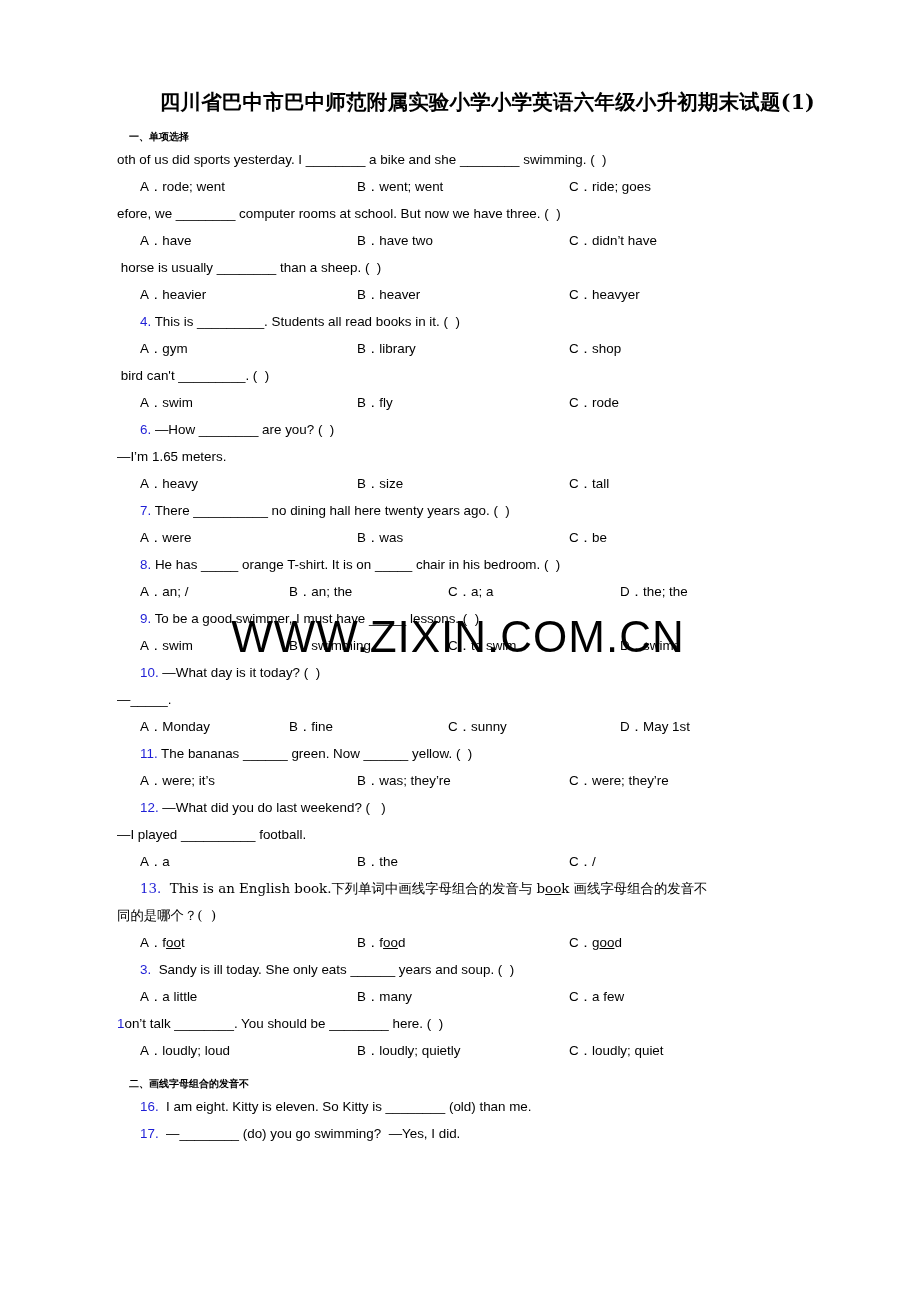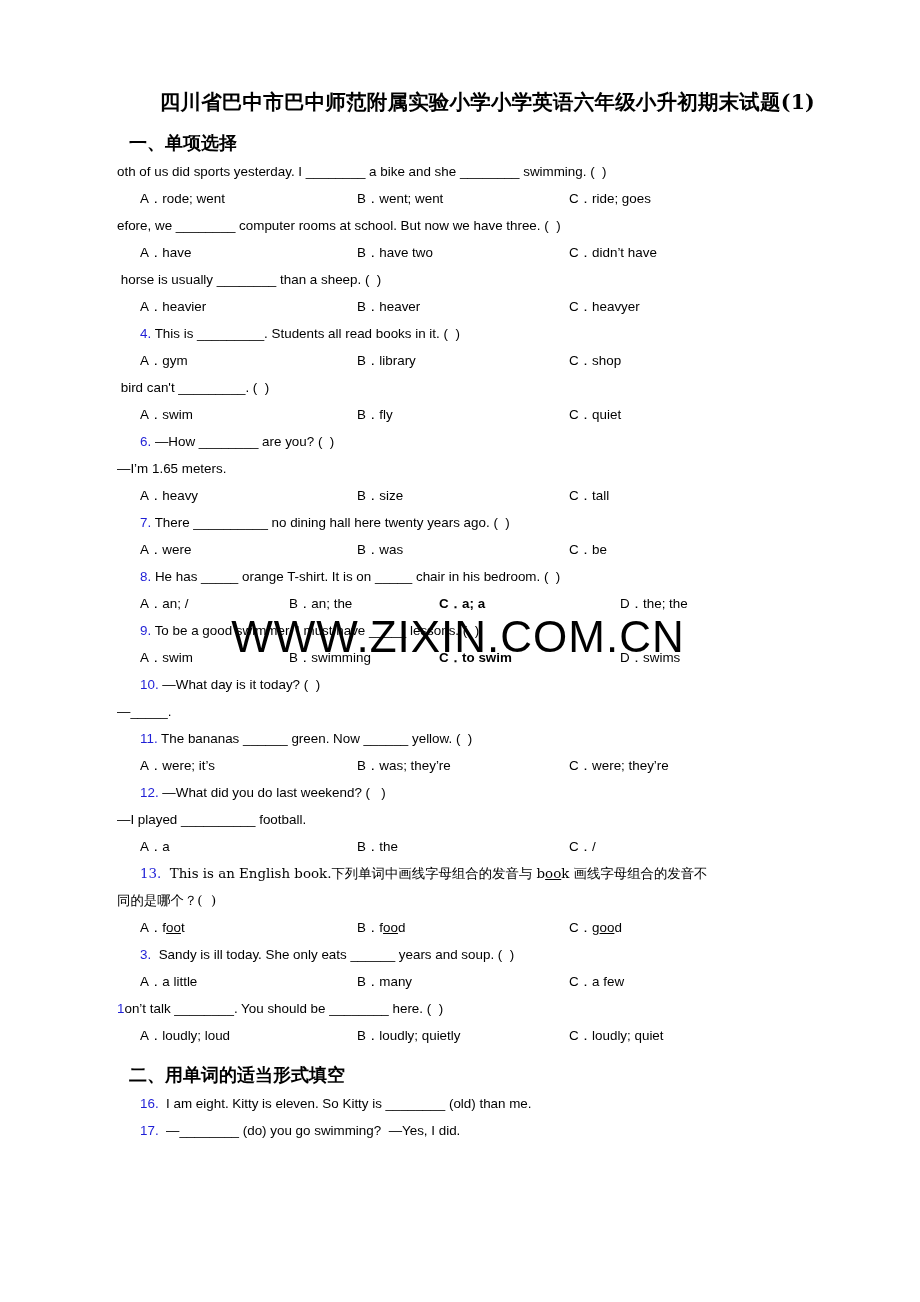--- a/index.html
+++ b/index.html
@@ -49,21 +49,21 @@
     font-weight: bold;
     line-height: 1.42;
     text-align: right;
     margin: 0 0 12px 0;
     letter-spacing: 0.2px;
   }
 
   
   .section-head {
     font-family: "DejaVu Serif", "Liberation Serif", serif;
-    font-size: 18px;
+    font-size: 10px;
     font-weight: bold;
     line-height: 1.5;
     margin: 4px 0 2px 12px;
   }
   .section-head.second { margin-top: 12px; }
 
   
   .q-line {
     font-size: 13.4px;
     line-height: 27px;
@@ -91,21 +91,21 @@
     position: absolute;
     top: 0;
     white-space: pre;
   }
   .c3 .opt:nth-child(1) { left: 23px; }
   .c3 .opt:nth-child(2) { left: 240px; text-align: right; }
   .c3 .opt:nth-child(3) { left: 452px; }
 
   .c4 .opt:nth-child(1) { left: 23px; }
   .c4 .opt:nth-child(2) { left: 172px; }
-  .c4 .opt:nth-child(3) { left: 322px; font-weight: bold; }
+  .c4 .opt:nth-child(3) { left: 331px; }
   .c4 .opt:nth-child(4) { left: 503px; }
 
   .zh { font-family: "DejaVu Serif", "Liberation Serif", serif; }
 </style>
 </head>
 <body>
 
 <div class="page">
 
   <div class="watermark">WWW.ZIXIN.COM.CN</div>
@@ -141,21 +141,21 @@
     <div class="opts c3">
       <span class="opt">A．gym</span>
       <span class="opt">B．library</span>
       <span class="opt">C．shop</span>
     </div>
 
     <div class="q-line noindent"><span></span><span> bird can't _________. (  )</span></div>
     <div class="opts c3">
       <span class="opt">A．swim</span>
       <span class="opt">B．fly</span>
-      <span class="opt">C．quiet</span>
+      <span class="opt">C．rode</span>
     </div>
 
     <div class="q-line indent"><span class="qnum">6.</span><span> </span><span>—How ________ are you? (  )</span></div>
     <div class="q-line cont">—I’m 1.65 meters.</div>
     <div class="opts c3">
       <span class="opt">A．heavy</span>
       <span class="opt">B．size</span>
       <span class="opt">C．tall</span>
     </div>
 
@@ -177,20 +177,26 @@
     <div class="q-line indent"><span class="qnum">9.</span><span> </span><span>To be a good swimmer, I must have _____ lessons. (  )</span></div>
     <div class="opts c4">
       <span class="opt">A．swim</span>
       <span class="opt">B．swimming</span>
       <span class="opt">C．to swim</span>
       <span class="opt">D．swims</span>
     </div>
 
     <div class="q-line indent"><span class="qnum">10.</span><span> </span><span>—What day is it today? (  )</span></div>
     <div class="q-line cont">—_____.</div>
+    <div class="opts c4">
+      <span class="opt">A．Monday</span>
+      <span class="opt">B．fine</span>
+      <span class="opt">C．sunny</span>
+      <span class="opt">D．May 1st</span>
+    </div>
 
     <div class="q-line indent"><span class="qnum">11.</span><span> </span><span>The bananas ______ green. Now ______ yellow. (  )</span></div>
     <div class="opts c3">
       <span class="opt">A．were; it’s</span>
       <span class="opt">B．was; they’re</span>
       <span class="opt">C．were; they’re</span>
     </div>
 
     <div class="q-line indent"><span class="qnum">12.</span><span> </span><span>—What did you do last weekend? (   )</span></div>
     <div class="q-line cont">—I played __________ football.</div>
@@ -215,20 +221,20 @@
       <span class="opt">C．a few</span>
     </div>
 
     <div class="q-line noindent"><span class="qnum">1</span><span>on’t talk ________. You should be ________ here. (  )</span></div>
     <div class="opts c3">
       <span class="opt">A．loudly; loud</span>
       <span class="opt">B．loudly; quietly</span>
       <span class="opt">C．loudly; quiet</span>
     </div>
 
-    <div class="section-head second">二、用单词的适当形式填空</div>
+    <div class="section-head second">二、画线字母组合的发音不</div>
 
     <div class="q-line indent"><span class="qnum">16.</span><span>  </span><span>I am eight. Kitty is eleven. So Kitty is ________ (old) than me.</span></div>
 
     <div class="q-line indent"><span class="qnum">17.</span><span>  </span><span>—________ (do) you go swimming?  —Yes, I did.</span></div>
 
   </div>
 </div>
 
 </body></html>

